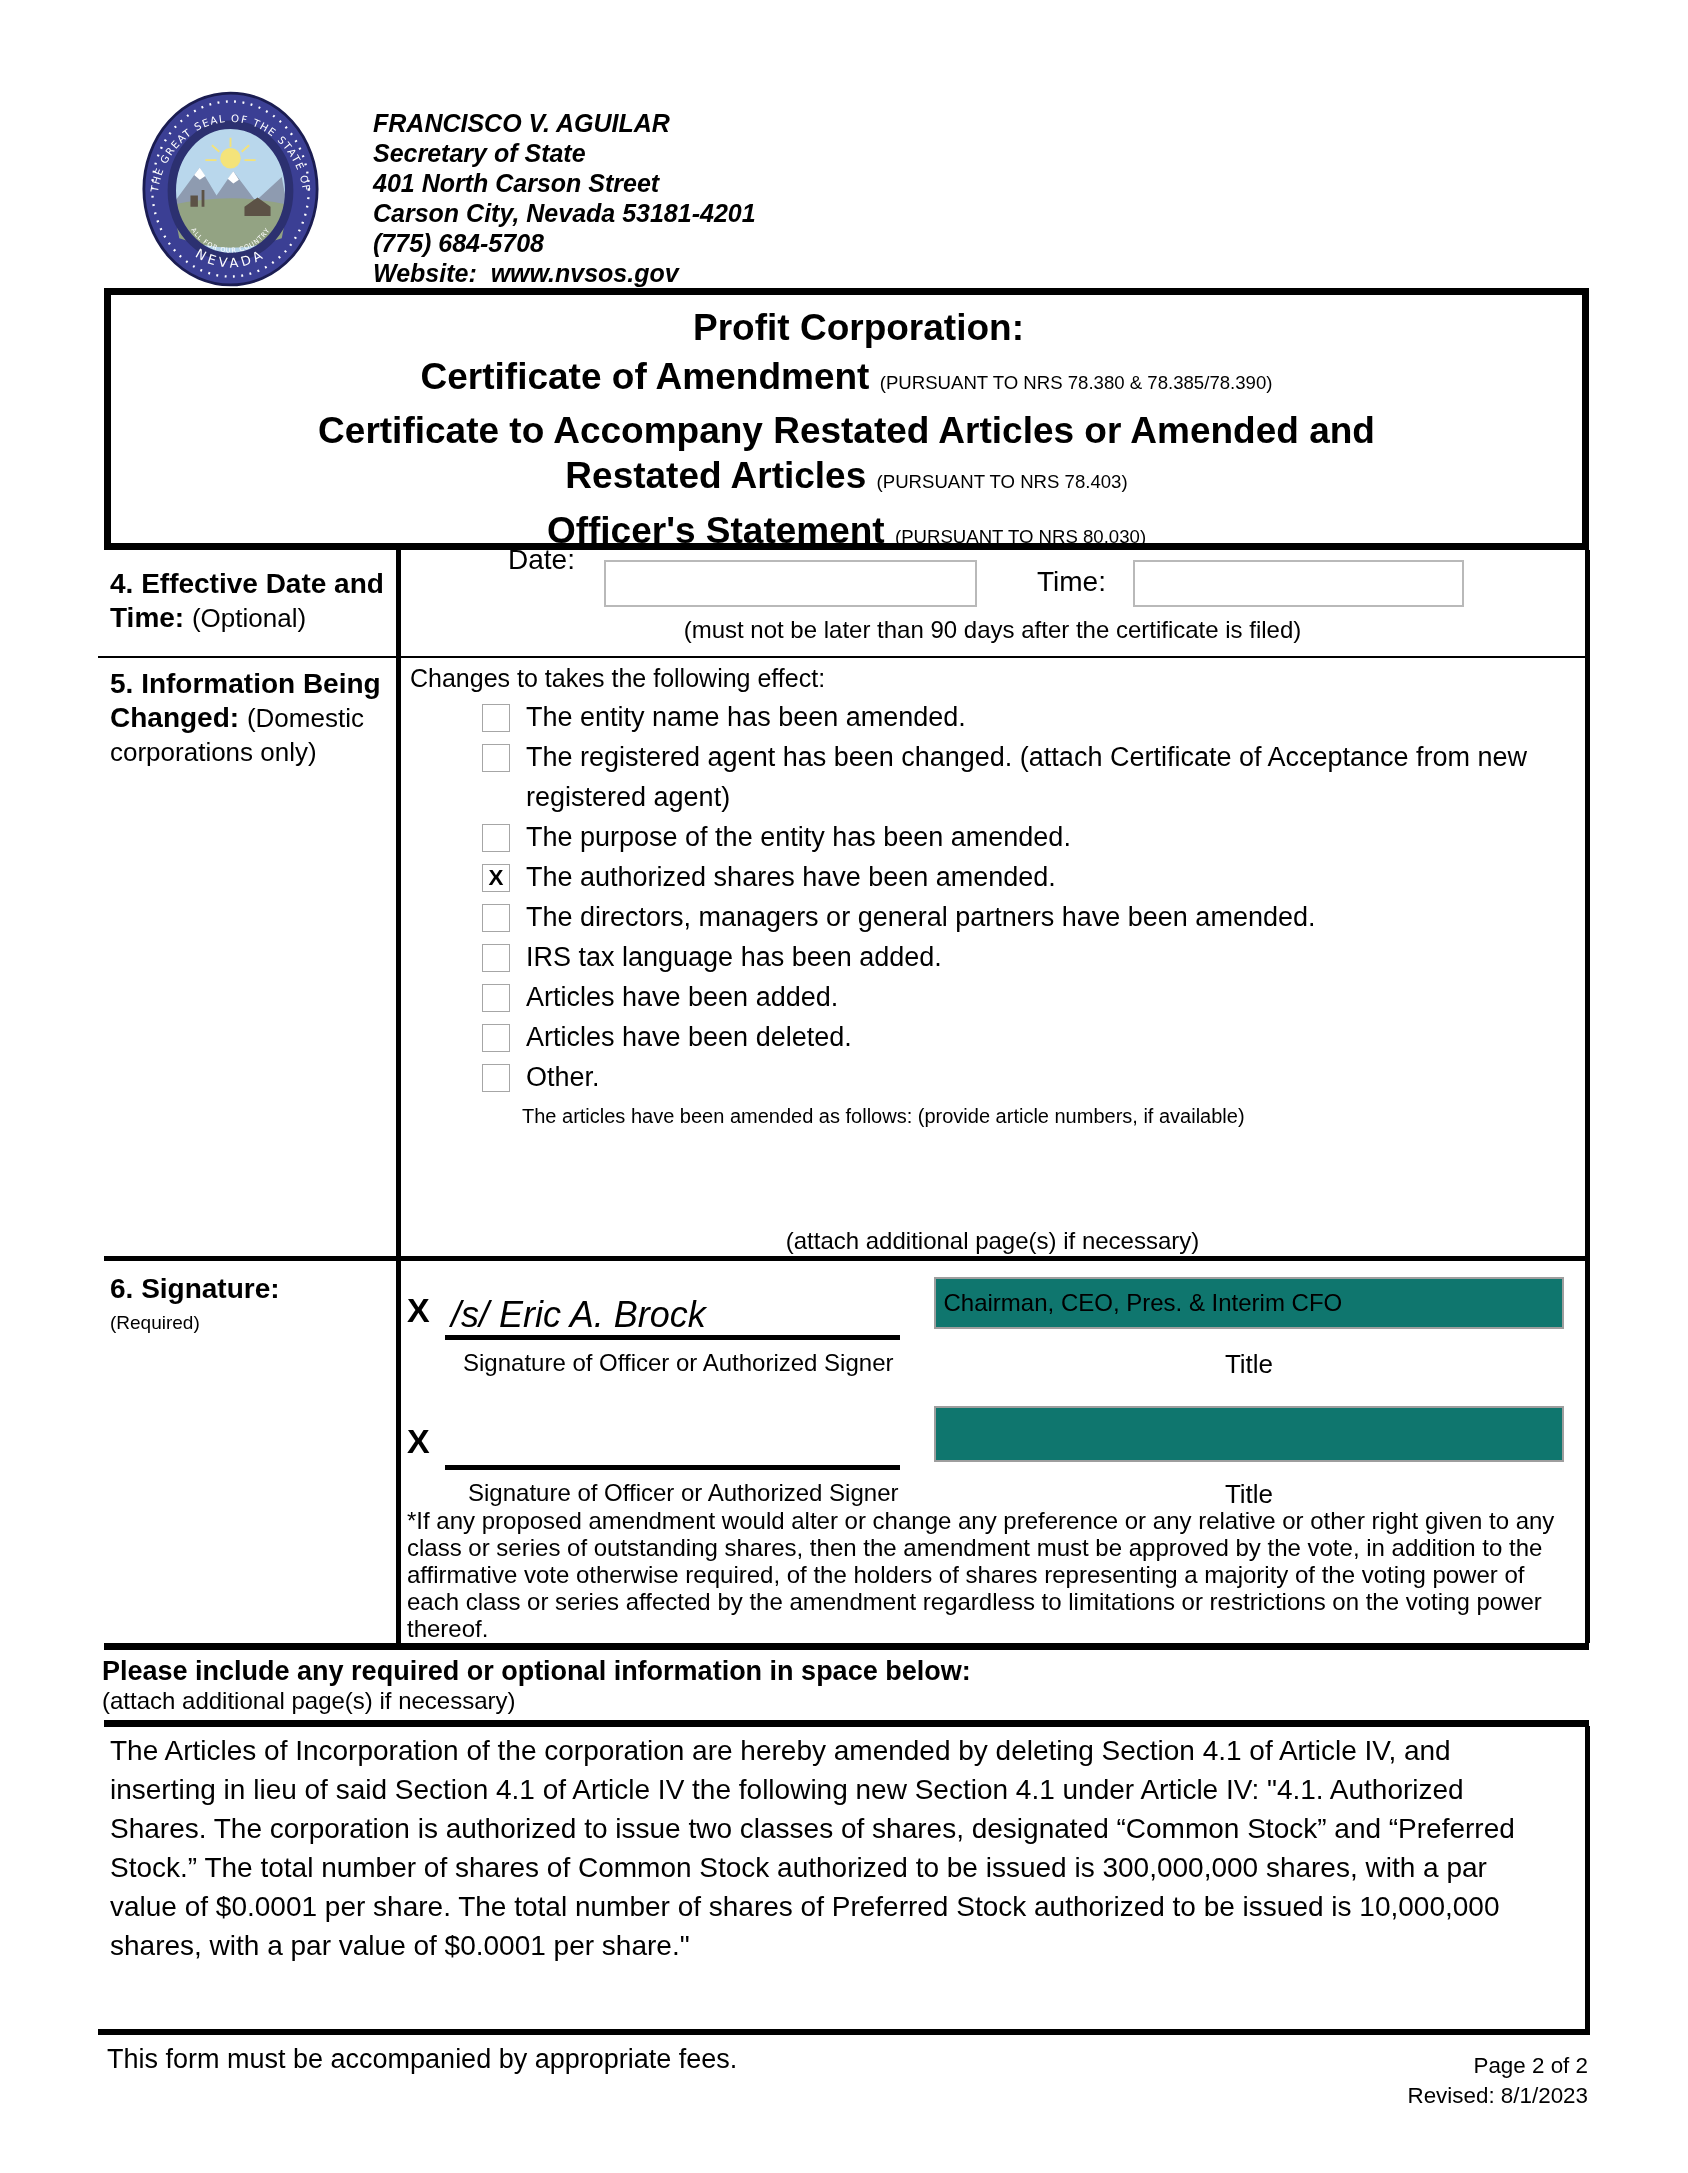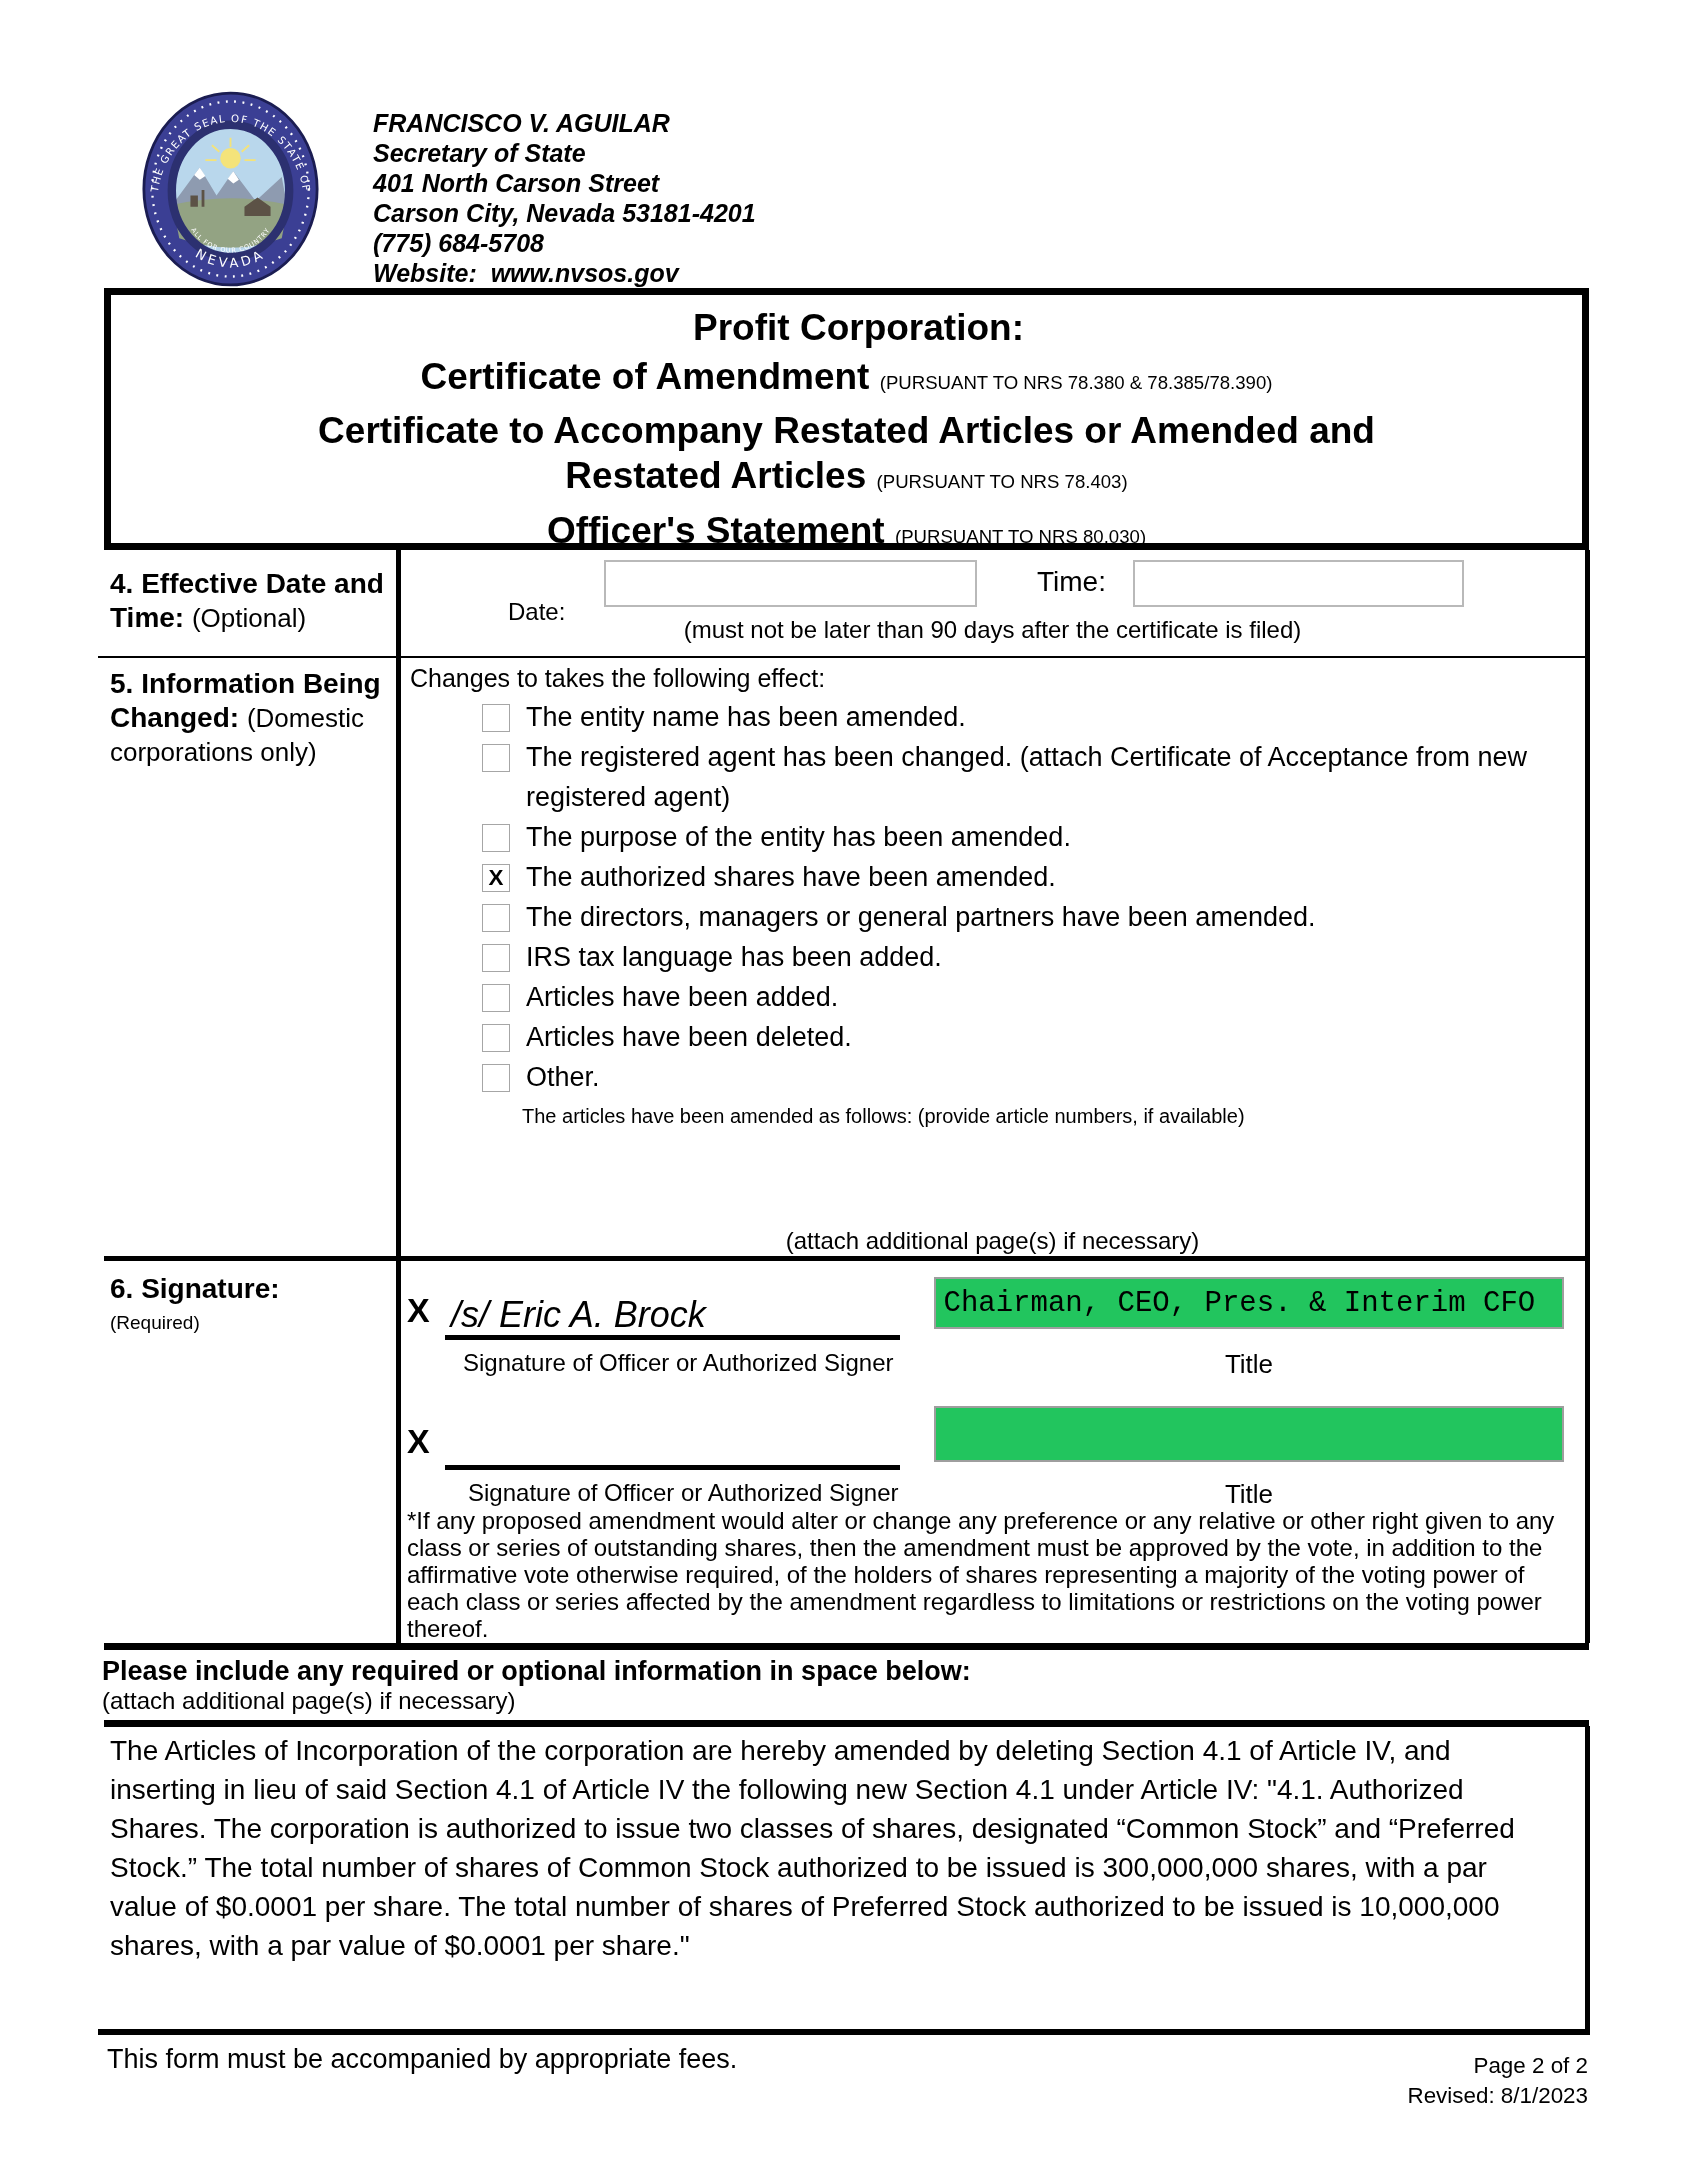--- a/index.html
+++ b/index.html
@@ -25,22 +25,22 @@
          font-family:"Liberation Sans","DejaVu Sans",sans-serif;font-size:28px;padding:0 9.3px;}
   
   .cb-col{position:absolute;left:482px;top:697px;width:1100px;}
   .cb-row{display:flex;align-items:flex-start;}
   .cb-box{width:26px;height:26px;border:1.9px solid #a6a6a6;margin-top:6.5px;margin-right:16px;flex:none;
           text-align:center;font-weight:900;font-size:22.4px;line-height:26px;}
   .cb-label{font-size:27px;line-height:40px;width:1035px;}
   .note-c{position:absolute;left:400px;width:1185px;text-align:center;font-size:24px;}
   .sig-line{position:absolute;background:#000;height:4.7px;width:455px;}
   .cap{position:absolute;font-size:24px;}
-  .title-input{position:absolute;border:2.8px solid #9e9e9e;background:#22c55e;box-sizing:border-box;
-               font-family:Liberation Mono, monospace;font-size:29px;padding:0 7.5px;}
+  .title-input{position:absolute;border:2.8px solid #9e9e9e;background:#0f766e;box-sizing:border-box;
+               font-family:Liberation Sans, sans-serif;font-size:24px;padding:0 7.5px;}
   .band-txt{position:absolute;left:102px;width:1485px;text-align:left;}
   .foot-right{position:absolute;left:1212px;width:376px;text-align:right;font-size:22.4px;}
 </style>
 </head>
 <body>
 
 <div class="page">
 
   <div class="abs" style="left:142px;top:91px;width:177px;height:196px;">
     <svg width="177" height="196" viewBox="0 0 190 210">
@@ -113,21 +113,21 @@
   <div class="bar" style="left:396px;top:550px;width:4.7px;height:1093px;"></div>
   <div class="bar" style="left:1585px;top:550px;width:4.7px;height:1093px;"></div>
   <div class="bar" style="left:98px;top:656px;width:1492px;height:1.9px;"></div>
   <div class="bar" style="left:104px;top:1256px;width:1485px;height:4.7px;"></div>
 
   <div class="sec-label b" style="top:567px;width:280px;">
     <div>4. Effective Date and</div>
     <div><span>Time:</span>
          <span class="norm">(Optional)</span></div>
   </div>
-  <div class="abs" style="left:508px;top:598px;font-size:24px;">Date:</div>
+  <div class="abs" style="left:508px;top:544px;font-size:28px;">Date:</div>
   <input class="field" style="left: 604px; top: 560px; width: 373px; height: 47px;" type="text" value="">
   <div class="abs" style="left:1037px;top:566px;font-size:28px;">Time:</div>
   <input class="field" style="left: 1133px; top: 560px; width: 331px; height: 47px;" type="text" value="">
   <div class="note-c" style="top:616px;">(must not be later than 90 days after the certificate is filed)</div>
 
   <div class="sec-label b" style="top:667px;width:280px;">
     <div>5. Information Being</div>
     <div><span>Changed:</span>
          <span class="norm">(Domestic</span></div>
     <div class="norm">corporations only)</div>

